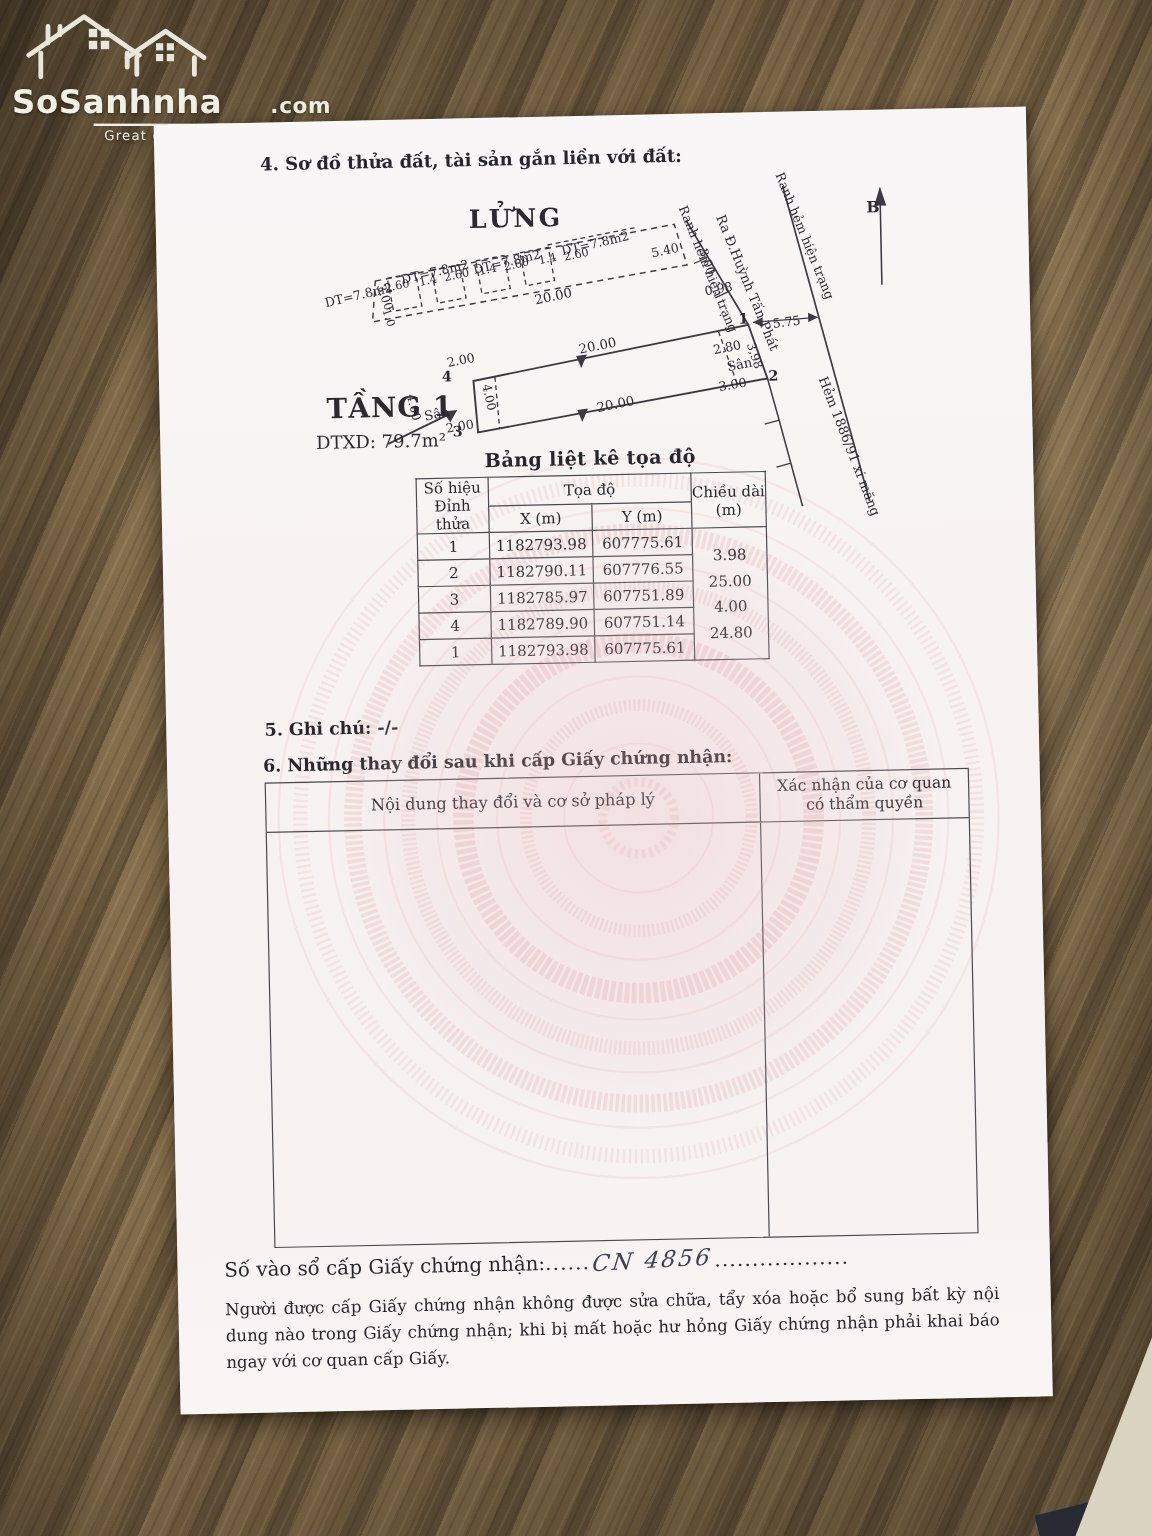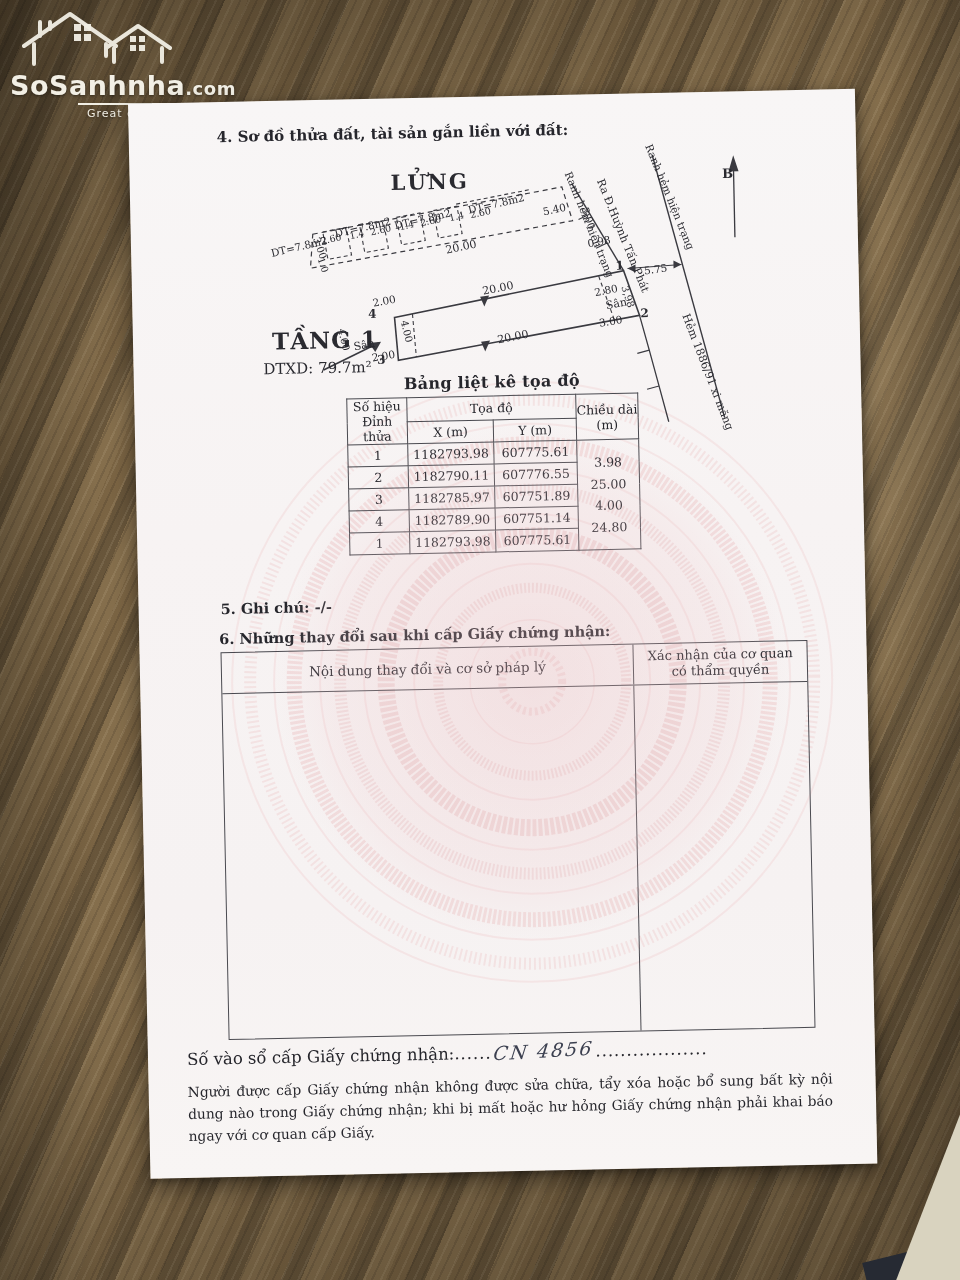--- a/index.html
+++ b/index.html
@@ -17,21 +17,21 @@
   .obj{position:absolute;}
   .navy-object{left:866px;top:1254px;width:70px;height:40px;background:#262a33;transform:rotate(-14deg);}
   .cream-object{left:850px;top:1100px;width:110px;height:180px;background:#d9d3bf;
     clip-path:polygon(100% 8%, 42% 100%, 100% 100%);}
   
   .logo{position:absolute;left:10px;top:6px;width:250px;color:#f2efe5;
     font-family:"DejaVu Sans","Liberation Sans",sans-serif;
     text-shadow:0 1px 3px rgba(0,0,0,0.45);}
   .logo svg{display:block;margin-left:8px;}
   .logo .brand{font-size:27px;font-weight:bold;letter-spacing:0.5px;margin-top:-14px;}
-  .logo .brand small{font-size:18px;font-weight:bold;}
+  .logo .brand small{font-size:18px;font-weight:bold;margin-left:40px;}
   .logo .tagline{font-size:11px;letter-spacing:1px;border-top:2px solid #f2efe5;
     width:150px;margin:2px 0 0 68px;padding-top:2px;text-align:center;}
   
   .paper{position:absolute;left:128px;top:104px;width:727px;height:1075px;
     background:linear-gradient(180deg,#f8f6f6 0%,#f7f3f3 40%,#f6f2f2 75%,#f8f5f4 100%);
     transform:rotate(-1.2deg);transform-origin:top left;
     box-shadow:0 8px 22px rgba(0,0,0,0.45), 2px 2px 6px rgba(0,0,0,0.25);
     color:#26262c;}
   .paper::after{content:"";position:absolute;inset:0;pointer-events:none;
     background:radial-gradient(circle 350px at 392px 586px, rgba(233,182,186,0.30), rgba(238,200,203,0.18) 58%, transparent 74%);}

